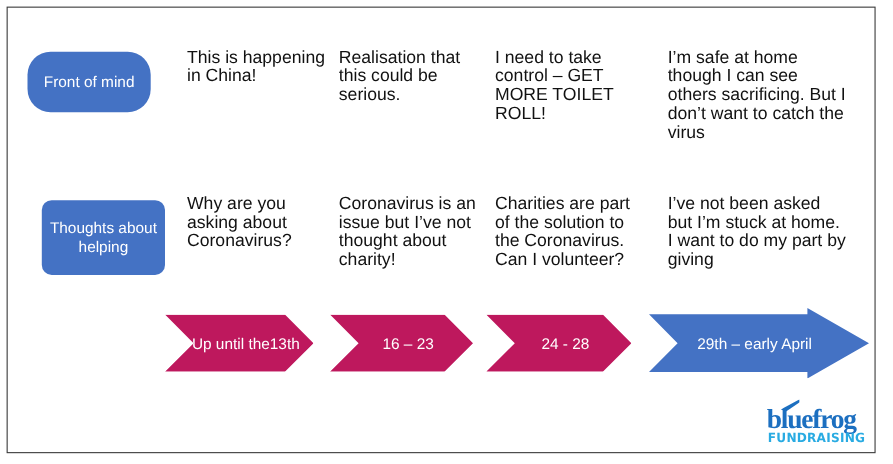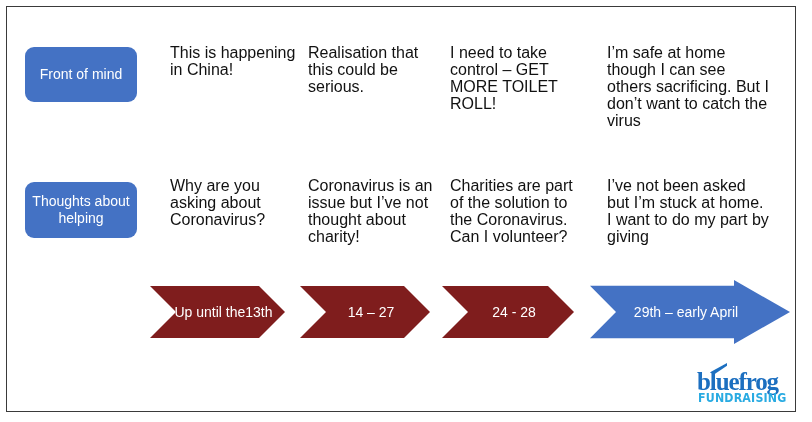--- a/index.html
+++ b/index.html
@@ -39,24 +39,24 @@
     display: flex;
     align-items: center;
     justify-content: center;
     text-align: center;
     font-size: 14px;
     line-height: 17px;
     box-sizing: border-box;
     padding: 2px 6px;
   }
   #label-front-of-mind {
-    left: 25px;  top: 47px;  width: 112px; height: 55px;
+    left: 25px;  top: 47px;  width: 112px; height: 55px; border-radius: 21px;
   }
   #label-thoughts-helping {
-    left: 25px;  top: 182px; width: 112px; height: 56px;
+    left: 38px;  top: 182px; width: 112px; height: 68px;
   }
 
   
   .cell {
     position: absolute;
     font-size: 16px;
     line-height: 17px;
     color: #111111;
     white-space: pre-line;
   }
@@ -72,21 +72,21 @@
     position: absolute;
     left: 0;
     top: 286px;
     width: 812px;
     height: 68px;
   }
   .chev {
     position: absolute;
     top: 0;
     height: 52px;
-    background: #7f1d1d;
+    background: #be185d;
     color: #ffffff;
     font-size: 14px;
     line-height: 18px;
     text-align: center;
     display: flex;
     align-items: center;
     justify-content: center;
     box-sizing: border-box;
     padding-left: 22px;
     padding-right: 10px;
@@ -183,21 +183,21 @@
   <div class="cell r1 c4">I’m safe at home though I can see others sacrificing. But I don’t want to catch the virus</div>
   <div class="cell r1 c3">I need to take control – GET MORE TOILET ROLL!</div>
 
   <div class="cell r2 c1">Why are you asking about Coronavirus?</div>
   <div class="cell r2 c3">Charities are part of the solution to the Coronavirus. Can I volunteer?</div>
   <div class="cell r2 c2">Coronavirus  is an issue but I’ve not thought about charity!</div>
   <div class="cell r2 c4">I’ve not been asked but I’m stuck at home.  I want to do my part by giving</div>
 
   <div class="timeline">
     <div class="chev" id="chevron-1">Up until the13th</div>
-    <div class="chev" id="chevron-2">14 – 27</div>
+    <div class="chev" id="chevron-2">16 – 23</div>
     <div class="chev" id="chevron-3">24 - 28</div>
     <div id="arrow-final">29th – early April</div>
   </div>
 
   <div class="logo">
     <div class="logo-swoosh"></div>
     <div class="logo-word">bluefrog</div>
     <div class="logo-sub">FUNDRAISING</div>
   </div>
 

